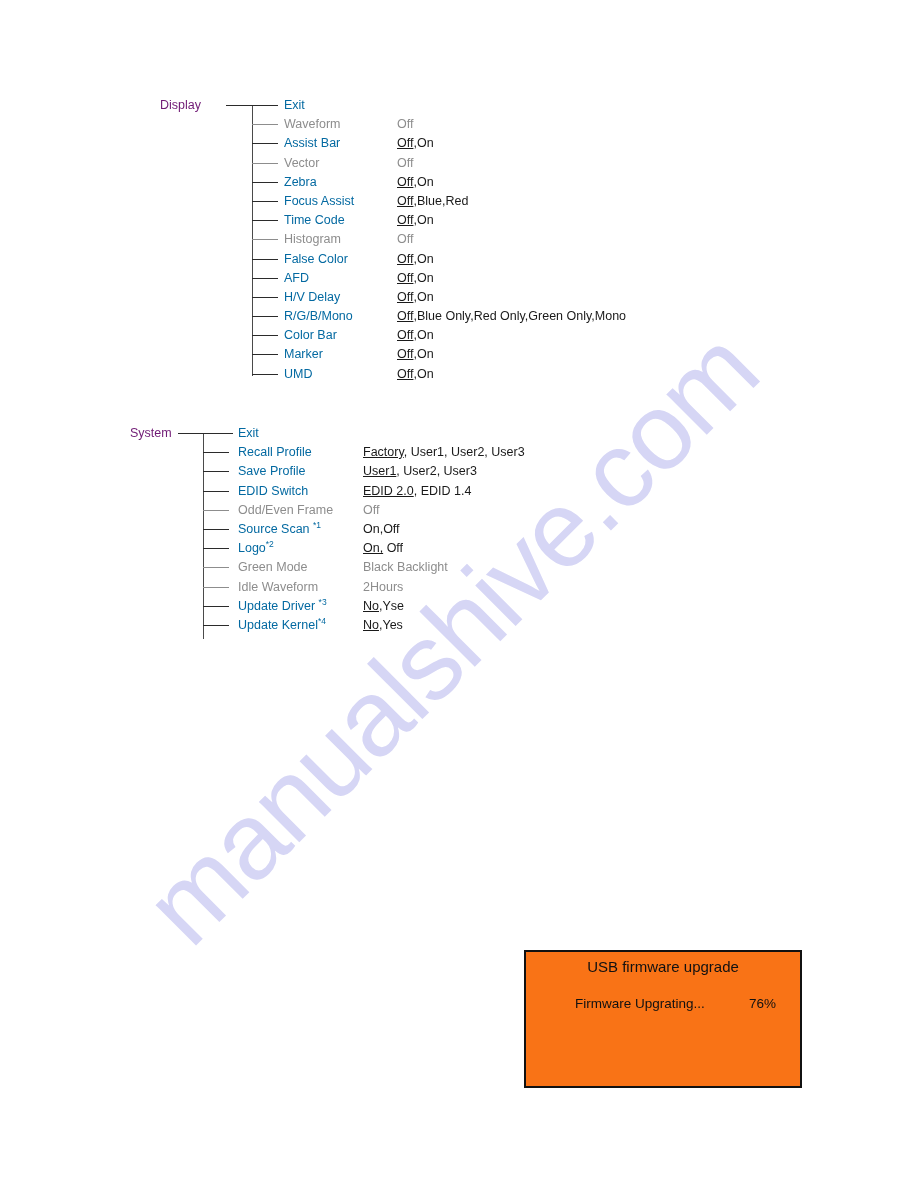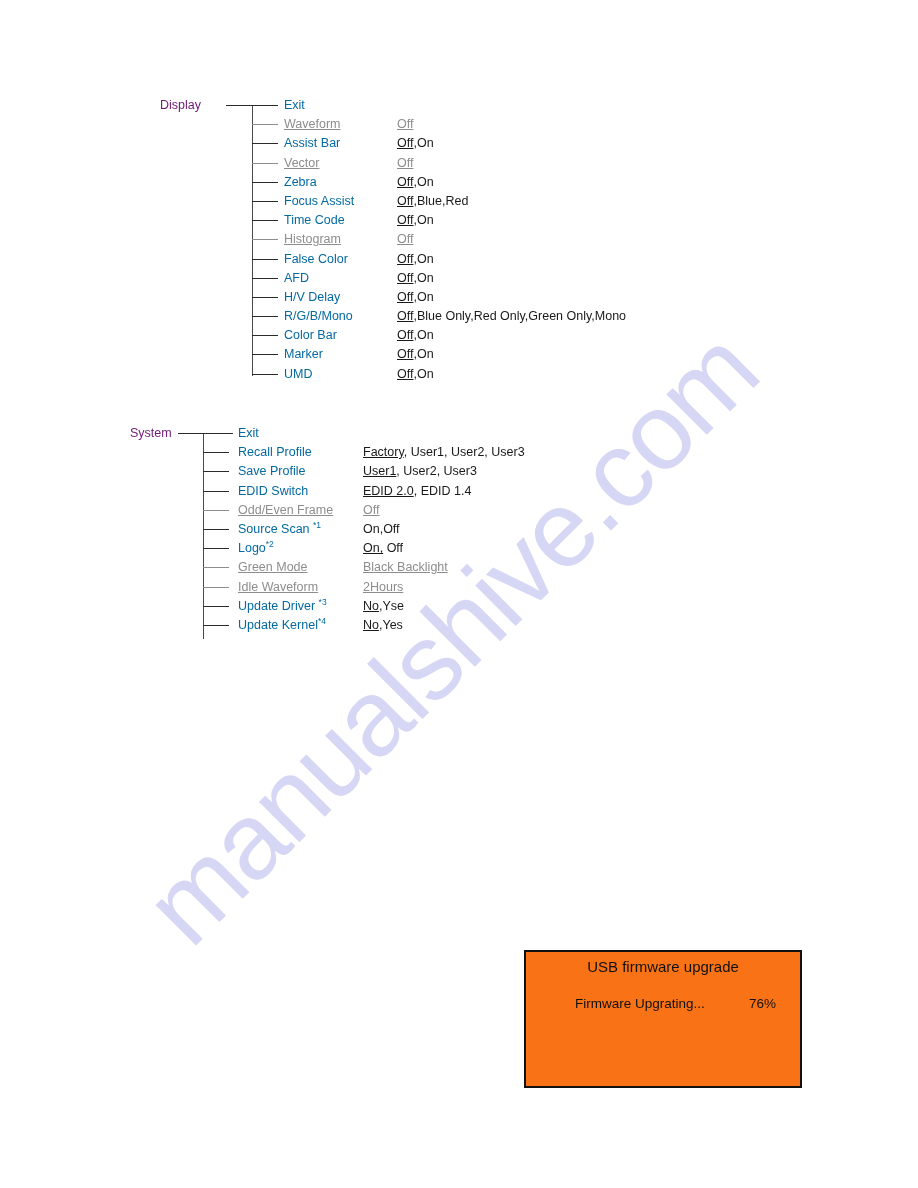--- a/index.html
+++ b/index.html
@@ -90,21 +90,21 @@
   }
   .row-value {
     position: absolute;
     top: 0;
     font-size: 12.5px;
     line-height: 19.2px;
     color: #1a1a1a;
     white-space: nowrap;
   }
   .row.dim .row-label,
-  .row.dim .row-value { color: #8d8d8d; text-decoration: underline; }
+  .row.dim .row-value { color: #8d8d8d; }
 
   .u { text-decoration: underline; text-underline-offset: 1px; }
   sup {
     font-size: 8.5px;
     vertical-align: super;
     line-height: 0;
   }
 
   
   #display-tree { left: 0; top: 0; }

